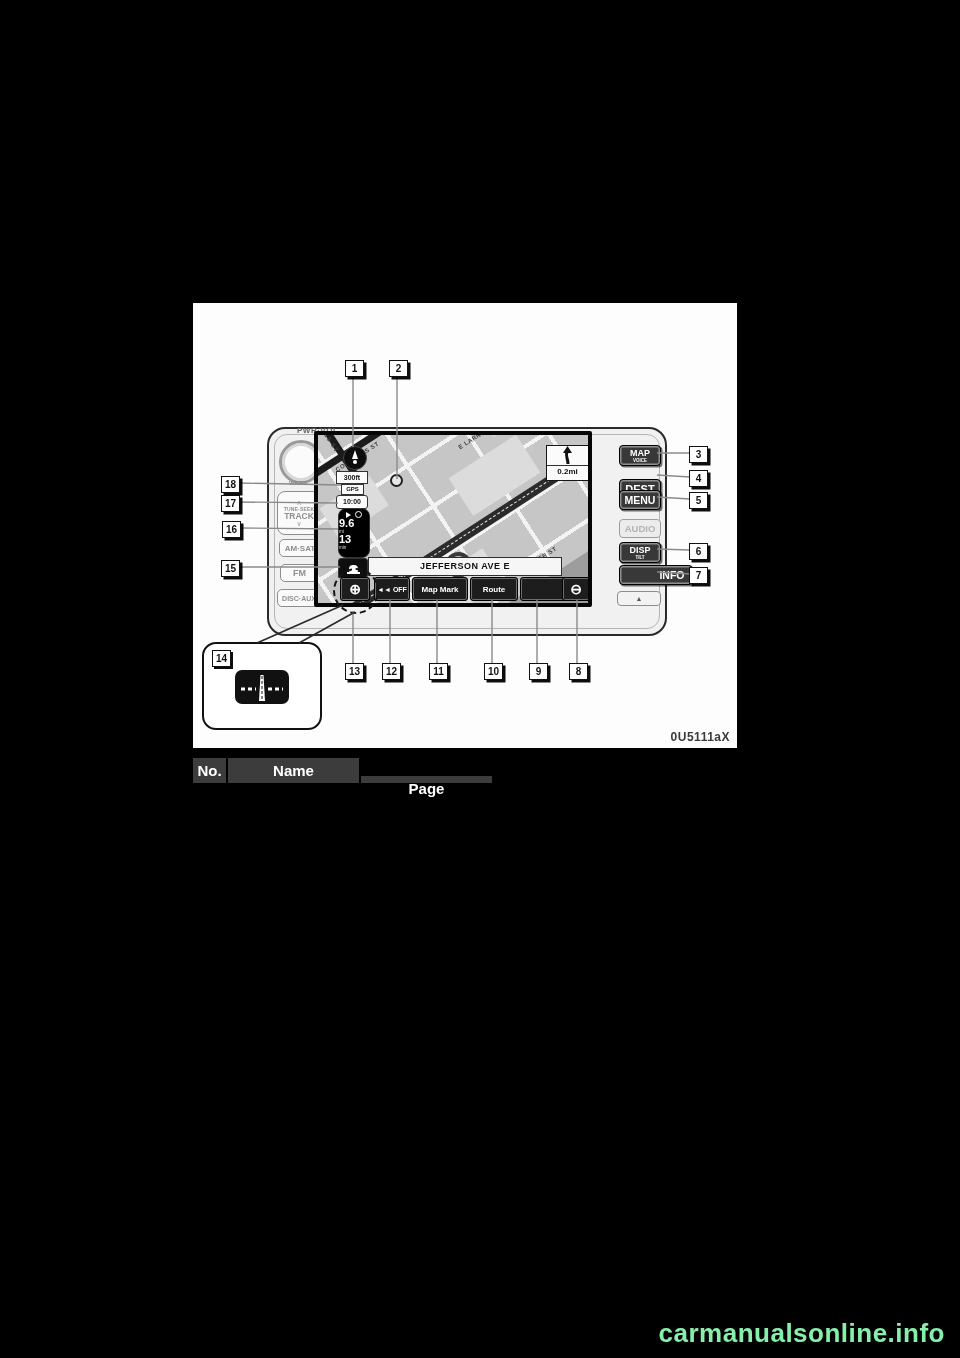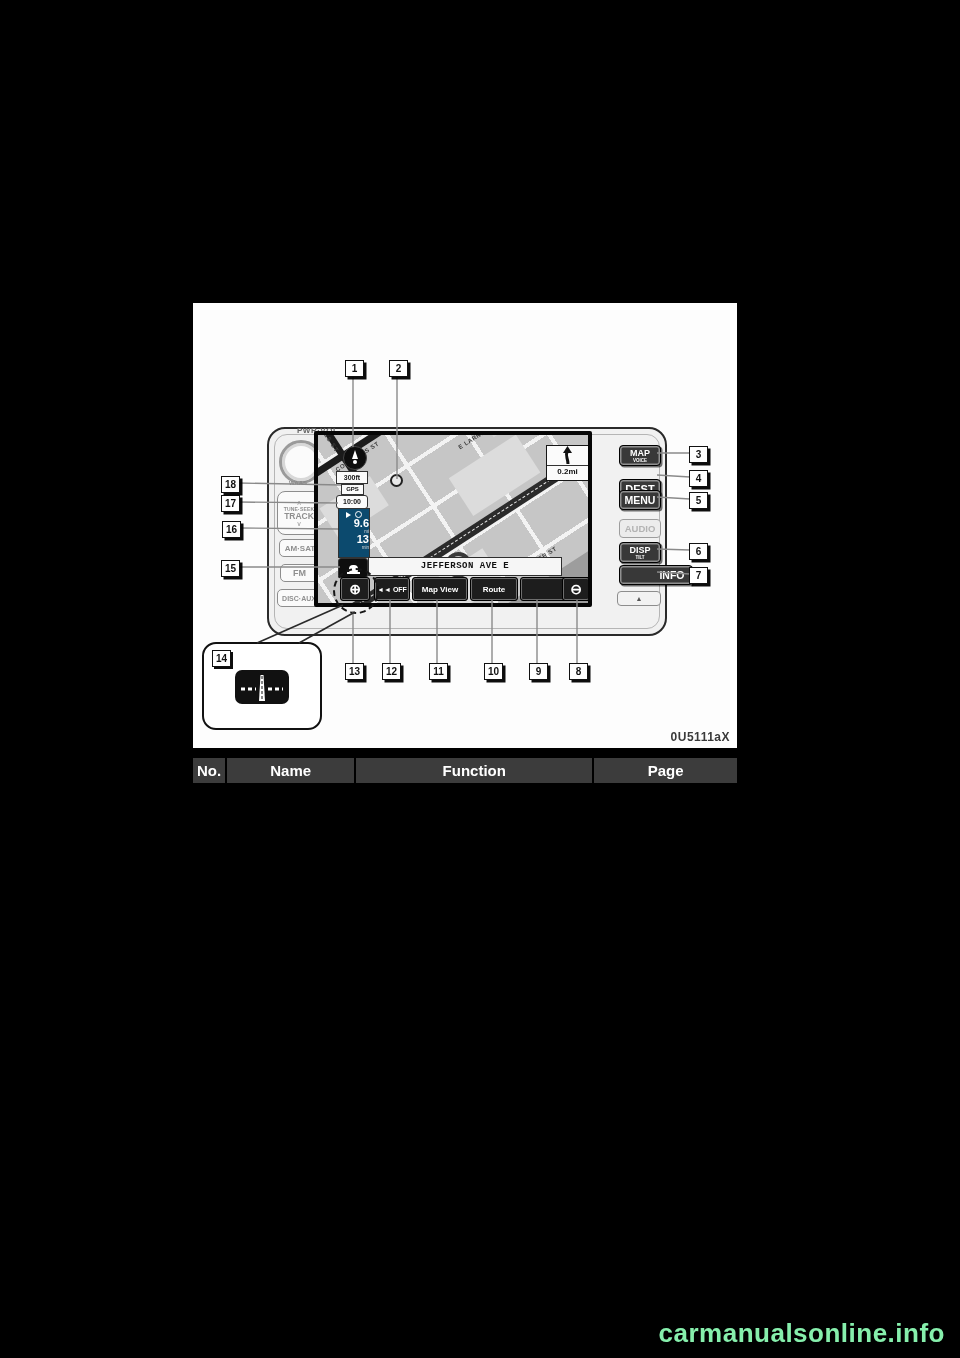--- a/index.html
+++ b/index.html
@@ -49,33 +49,33 @@
   .water{position:absolute;left:0;top:312px;width:430px;height:118px;background:#9d9d9d;}
   .stname{position:absolute;font-size:6px;font-weight:bold;color:#3c3c3c;letter-spacing:.6px;white-space:nowrap;}
   .stname.vert{writing-mode:vertical-rl;letter-spacing:1px;}
   .stname.onroute{color:#f0f0f0;font-size:5.5px;}
 
   .ovl-box{position:absolute;background:#fbfbfb;border:1px solid #333;text-align:center;color:#111;font-weight:bold;}
   .compass{position:absolute;left:25px;top:11px;width:22px;height:22px;background:#0d0d0d;border-radius:50%;border:1px solid #444;}
   .needle{width:0;height:0;border-left:3px solid transparent;border-right:3px solid transparent;
           border-bottom:9px solid #fff;margin:3px auto 0;}
   .ndot{width:4px;height:4px;background:#fff;border-radius:50%;margin:1px auto 0;}
-  .tripbox{position:absolute;left:20px;top:73px;width:30px;height:48px;background:#0c4a6e;border-radius:0;
-          color:#fff;text-align:right;border:1px solid #333;}
+  .tripbox{position:absolute;left:20px;top:73px;width:30px;height:48px;background:#000000;border-radius:8px;
+          color:#fff;text-align:left;border:1px solid #333;}
   .trip-icons{display:flex;justify-content:center;gap:4px;padding-top:2px;height:7px;align-items:center;}
   .tri-ic{width:0;height:0;border-top:3px solid transparent;border-bottom:3px solid transparent;border-left:5px solid #fff;}
   .cir-ic{width:5px;height:5px;border:1.2px solid #fff;border-radius:50%;}
   .trip-num{font-size:11px;font-weight:bold;line-height:11px;}
   .trip-unit{font-size:4.5px;line-height:5px;color:#ddd;}
   .spkbox{position:absolute;left:20px;top:123px;width:28px;height:18px;background:#0e0e0e;border-radius:3px;
           border:1px solid #333;display:flex;align-items:center;justify-content:center;}
   .bell{width:9px;height:7px;background:#fff;border-radius:4px 4px 1px 1px;position:relative;}
   .bell::after{content:"";position:absolute;left:-2px;right:-2px;bottom:-2px;height:1.6px;background:#fff;}
   .banner{position:absolute;left:50px;top:122px;width:192px;height:17px;background:#f6f6f6;border:1px solid #2e2e2e;
-          font-size:9px;font-weight:bold;color:#111;text-align:center;line-height:17px;letter-spacing:.5px;font-family:Liberation Mono, monospace;}
+          font-size:9px;font-weight:bold;color:#111;text-align:center;line-height:17px;letter-spacing:.5px;}
   .tbtn{position:absolute;top:142px;height:22px;background:#1d1d1d;border:1px solid #000;border-radius:3px;
         box-shadow:inset 0 0 0 1px #6e6e6e;color:#fff;font-weight:bold;font-size:8px;
         display:flex;align-items:center;justify-content:center;}
   .zoomglyph{font-size:14px;line-height:14px;}
   .turnbox{position:absolute;left:228px;top:10px;width:41px;height:34px;background:#fbfbfb;border:1.5px solid #161616;
         display:flex;flex-direction:column;align-items:center;}
   .turnmi{font-size:8px;font-weight:bold;color:#111;border-top:1px solid #333;width:100%;text-align:center;line-height:11px;}
   .carmark{position:absolute;left:72px;top:39px;width:9px;height:9px;border:2px solid #222;background:#e8e8e8;border-radius:50%;}
 
   
@@ -189,21 +189,21 @@
 
         <div class="spkbox">
           <span class="bell"></span>
         </div>
 
         <div class="banner">JEFFERSON AVE E</div>
         <div class="tbtn" style="left:22px;width:28px;">
           <span class="zoomglyph">⊕</span>
         </div>
         <div class="tbtn" style="left:56px;width:34px;font-size:7px;">◄◄ OFF</div>
-        <div class="tbtn" style="left:94px;width:54px;">Map View</div>
+        <div class="tbtn" style="left:94px;width:54px;">Map Mark</div>
         <div class="tbtn" style="left:152px;width:46px;">Route</div>
         <div class="tbtn" style="left:202px;width:36px;padding-left:36px;">Mark</div>
         <div class="tbtn" style="left:244px;width:26px;">
           <span class="zoomglyph">⊖</span>
         </div>
 
         <div class="turnbox">
           <svg width="20" height="19" viewBox="0 0 20 19">
             <path d="M10 18 C10 12 7 10 9 6" stroke="#111" stroke-width="3" fill="none"></path>
             <polygon points="5,7 14,7 9.5,0" fill="#111"></polygon>
@@ -269,18 +269,17 @@
     <div class="co" style="left:29px;top:218px;">16</div>
     <div class="co" style="left:28px;top:192px;">17</div>
     <div class="co" style="left:28px;top:173px;">18</div>
 
     <div class="imgcode">0U5111aX</div>
   </div>
 
   <div class="thead">
     <div class="cell" style="width:33px;">No.</div>
     <div class="cell" style="width:131px;">Name</div>
-    <div class="cell" style="width:243px;">Function</div>
-    <div class="cell" style="width:147px;">Page</div>
+    <div class="cell" style="width:131px;margin-top:18px;">Page</div>
   </div>
 
   <div class="watermark">carmanualsonline.info</div>
 </div>
 
 </body></html>

